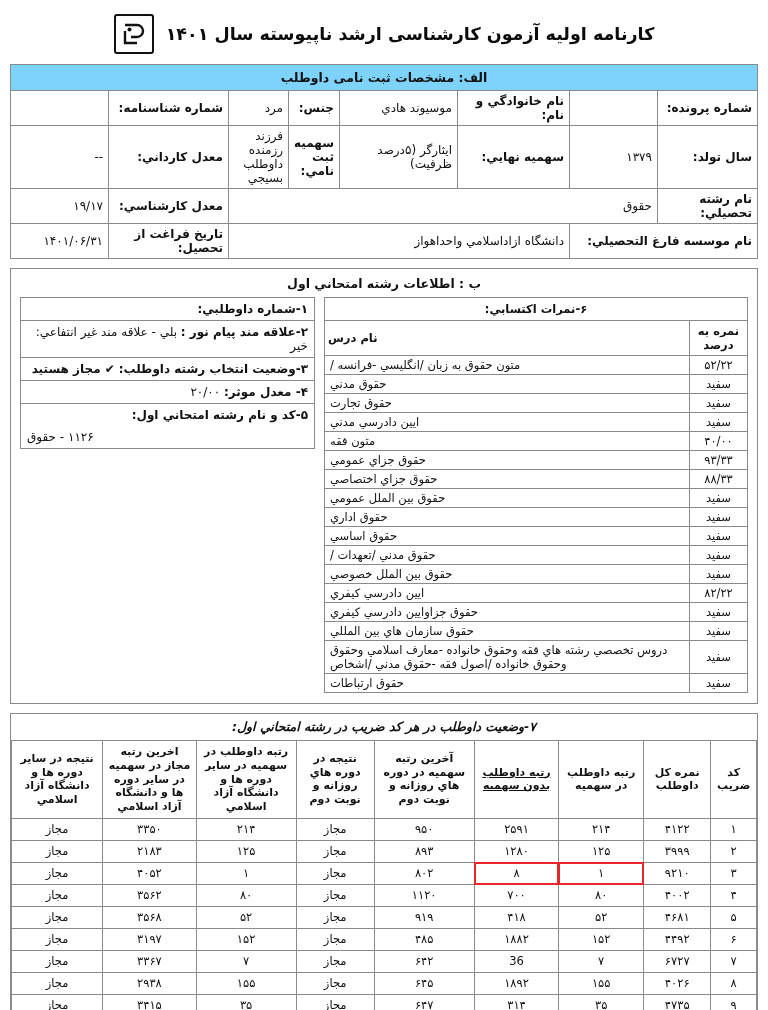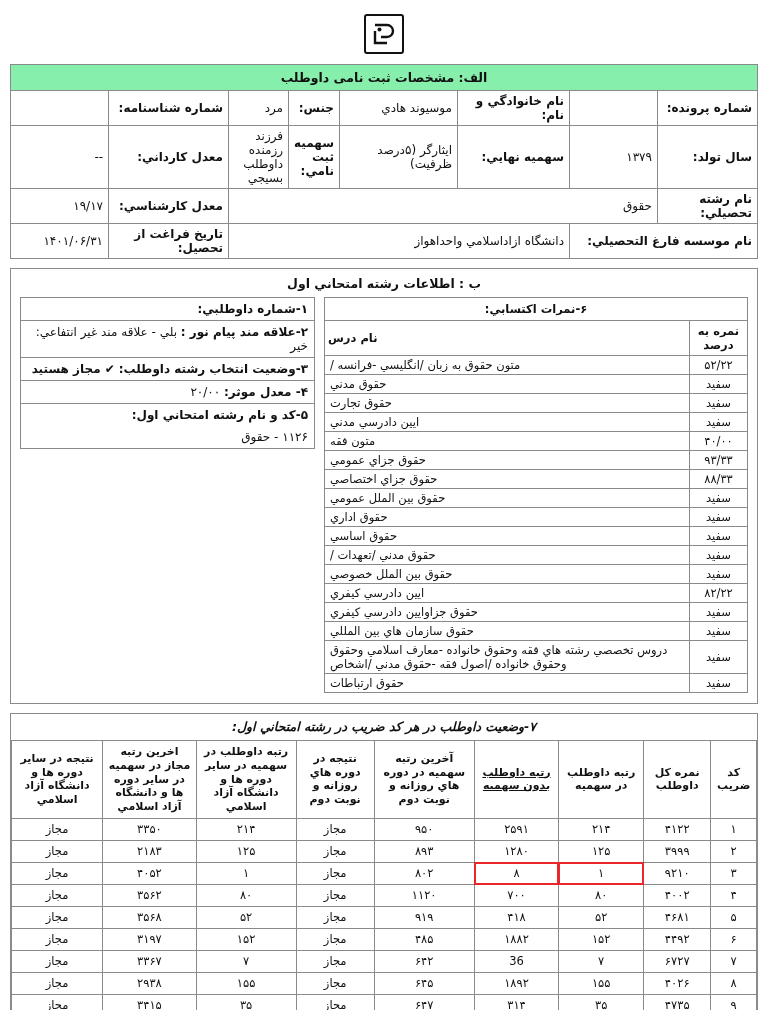--- a/index.html
+++ b/index.html
@@ -40,21 +40,21 @@
   .logo svg { display: block; }
 
   
   table { border-collapse: collapse; width: 100%; }
   td, th { border: 1px solid #8a8a8a; padding: 3px 5px; vertical-align: middle; }
 
   .sec-title-row td {
     text-align: center;
     font-weight: bold;
     font-size: 12.5px;
-    background: #86efac;
+    background: #7dd3fc;
     padding: 4px;
   }
 
   
   .tbl-a { font-size: 12px; }
   .tbl-a td { height: 26px; }
   .lbl { font-weight: bold; }
   .val { font-weight: normal; text-align: right; }
 
   
@@ -130,20 +130,21 @@
     left: -1px; right: -1px; top: -1px; bottom: -1px;
     pointer-events: none;
   }
 </style>
 </head>
 <body>
 
 <div class="page">
 
   <div class="doc-header">
+    <div class="doc-title">کارنامه اولیه آزمون کارشناسی ارشد ناپیوسته سال ۱۴۰۱</div>
     <div class="logo">
       <svg width="26" height="26" viewBox="0 0 26 26">
         <path d="M4 4 H16 A6 6 0 0 1 16 16 H10" fill="none" stroke="#111" stroke-width="2.4"></path>
         <path d="M4 10 V22 H16" fill="none" stroke="#111" stroke-width="2.4"></path>
         <circle cx="8.5" cy="8.5" r="2" fill="#111"></circle>
       </svg>
     </div>
   </div>
 
   <table class="tbl-a">
@@ -295,21 +296,21 @@
           </tr>
           <tr>
             <td>
               <span class="nowrap-b">۴- معدل موثر:</span>
               <span>۲۰/۰۰</span>
             </td>
           </tr>
           <tr>
             <td style="height:40px; vertical-align:top">
               <div class="nowrap-b">۵-کد و نام رشته امتحاني اول:</div>
-              <div style="text-align:right; padding-top:8px">۱۱۲۶ - حقوق</div>
+              <div style="text-align:left; padding-top:8px">۱۱۲۶ - حقوق</div>
             </td>
           </tr>
         </tbody>
           </table>
       </div>
 
     </div>
   </div>
 
   <div class="sec-c">

